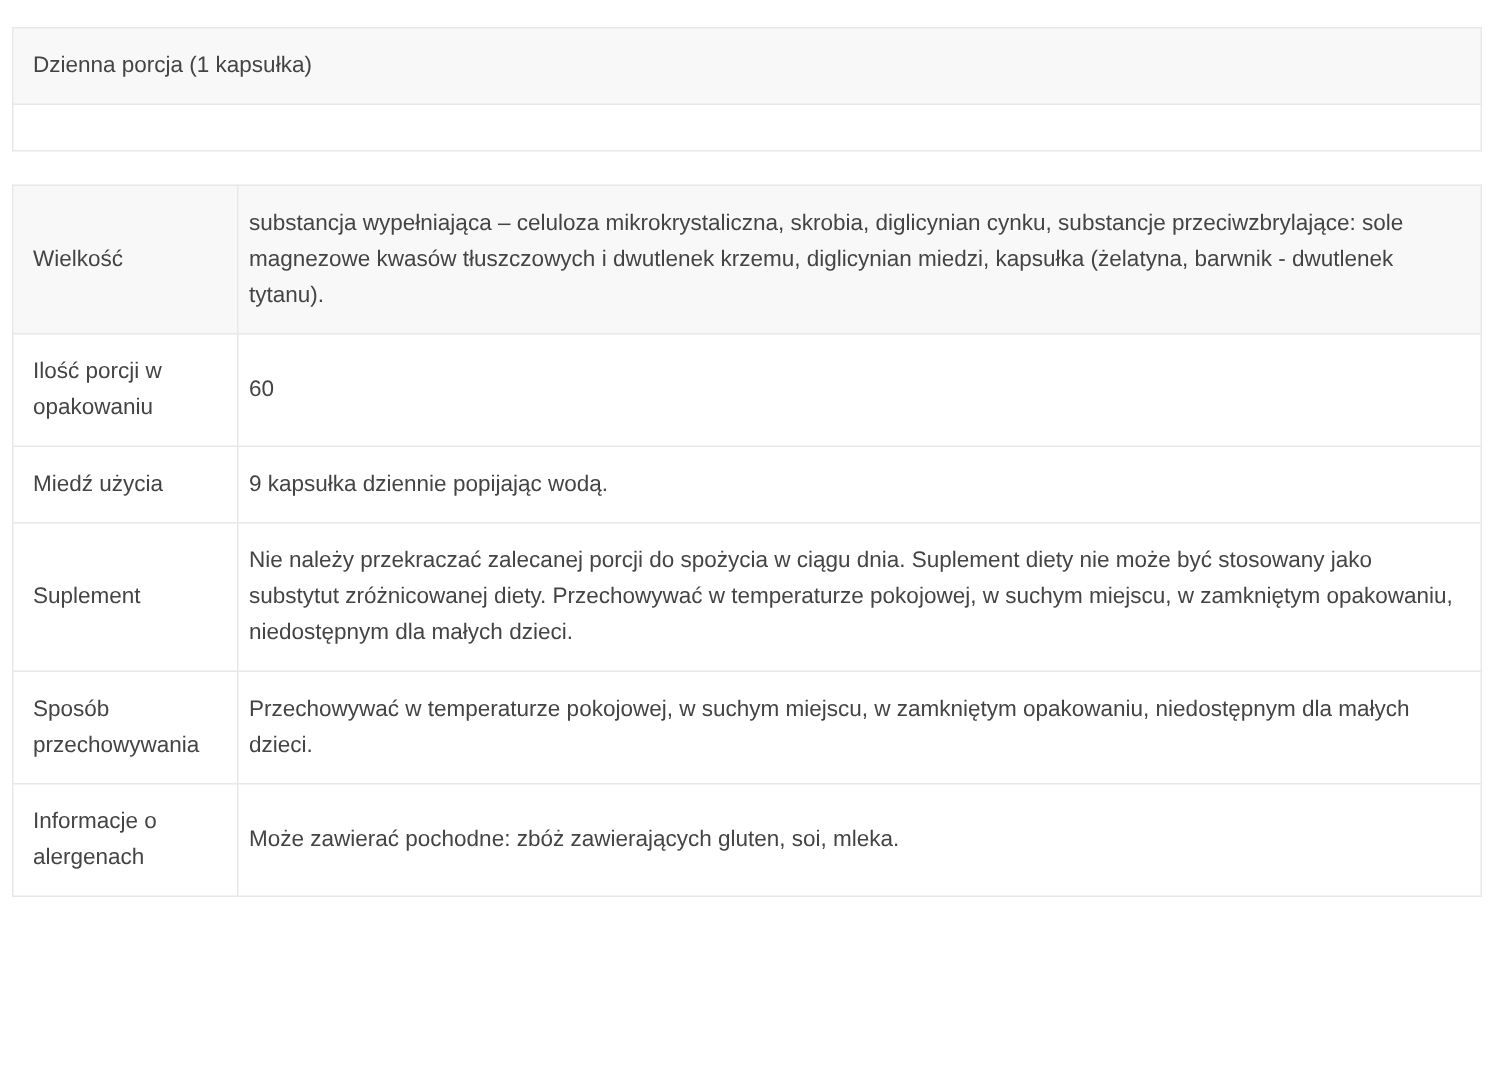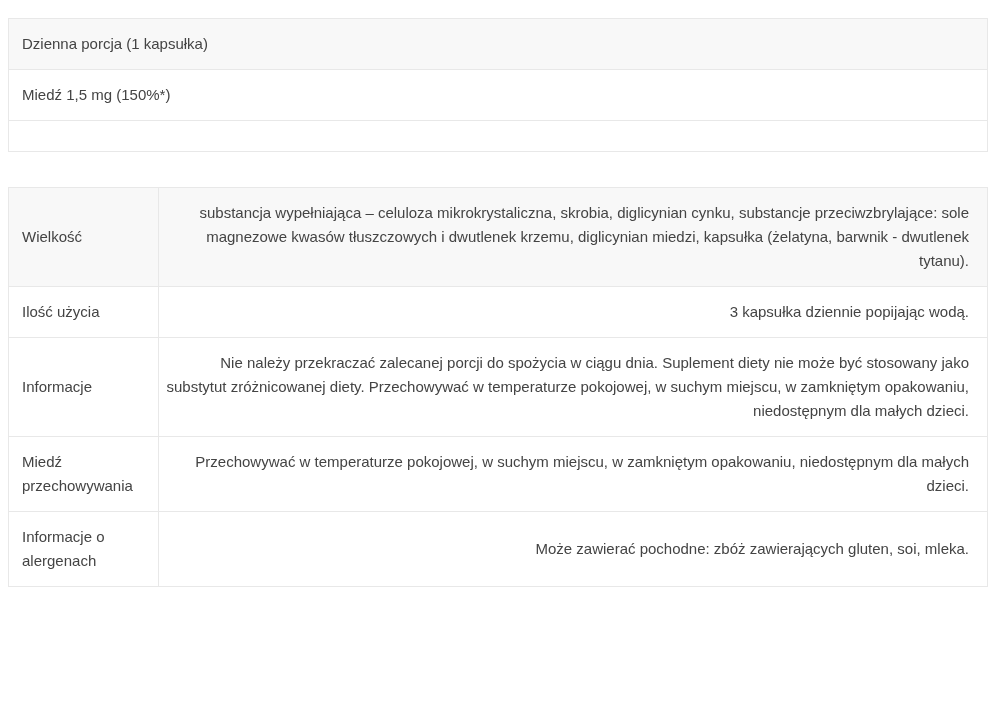--- a/index.html
+++ b/index.html
@@ -22,59 +22,60 @@
     border:1px solid var(--border);
   }
   td{
     border:1px solid var(--border);
     vertical-align:middle;
     padding:13px 18px 13px 13px;
     hyphens:auto;-webkit-hyphens:auto;
     word-wrap:break-word;
   }
   tr.shaded td{background:var(--shaded);}
-  .facts-table{margin-bottom:35px;}
+  .facts-table{margin-bottom:22px;}
   .facts-table td.empty-cell{height:31px;padding-top:0;padding-bottom:0;}
   .details-table{table-layout:fixed;}
   .details-table td.row-label{width:150px;padding-right:10px;}
-  .details-table td.row-value{padding-left:7px;text-align:right;}
+  .details-table td.row-value{padding-left:7px;}
 </style>
 </head>
 <body>
 
 <table class="facts-table">
   <tbody>
     <tr class="shaded">
       <td>Dzienna porcja (1 kapsułka)</td>
-    </tr>
-    <tr>
-      <td>Miedź 1,5 mg (150%*)</td>
     </tr>
     <tr>
       <td class="empty-cell"></td>
     </tr>
   </tbody>
 </table>
 
 <table class="details-table">
   <tbody>
     <tr class="shaded">
       <td class="row-label">Wielkość</td>
       <td class="row-value">substancja wypełniająca – celuloza mikrokrystaliczna, skrobia, diglicynian cynku, substancje przeciwzbrylające: sole magnezowe kwasów tłuszczowych i dwutlenek krzemu, diglicynian miedzi, kapsułka (żelatyna, barwnik - dwutlenek tytanu).</td>
     </tr>
     <tr>
-      <td class="row-label">Ilość użycia</td>
-      <td class="row-value">3 kapsułka dziennie popijając wodą.</td>
+      <td class="row-label">Ilość porcji w opakowaniu</td>
+      <td class="row-value">60</td>
     </tr>
     <tr>
-      <td class="row-label">Informacje</td>
+      <td class="row-label">Miedź użycia</td>
+      <td class="row-value">9 kapsułka dziennie popijając wodą.</td>
+    </tr>
+    <tr>
+      <td class="row-label">Suplement</td>
       <td class="row-value">Nie należy przekraczać zalecanej porcji do spożycia w ciągu dnia. Suplement diety nie może być stosowany jako substytut zróżnicowanej diety. Przechowywać w temperaturze pokojowej, w suchym miejscu, w zamkniętym opakowaniu, niedostępnym dla małych dzieci.</td>
     </tr>
     <tr>
-      <td class="row-label">Miedź przechowywania</td>
+      <td class="row-label">Sposób przechowywania</td>
       <td class="row-value">Przechowywać w temperaturze pokojowej, w suchym miejscu, w zamkniętym opakowaniu, niedostępnym dla małych dzieci.</td>
     </tr>
     <tr>
       <td class="row-label">Informacje o alergenach</td>
       <td class="row-value">Może zawierać pochodne: zbóż zawierających gluten, soi, mleka.</td>
     </tr>
 
   </tbody>
 </table>
 

